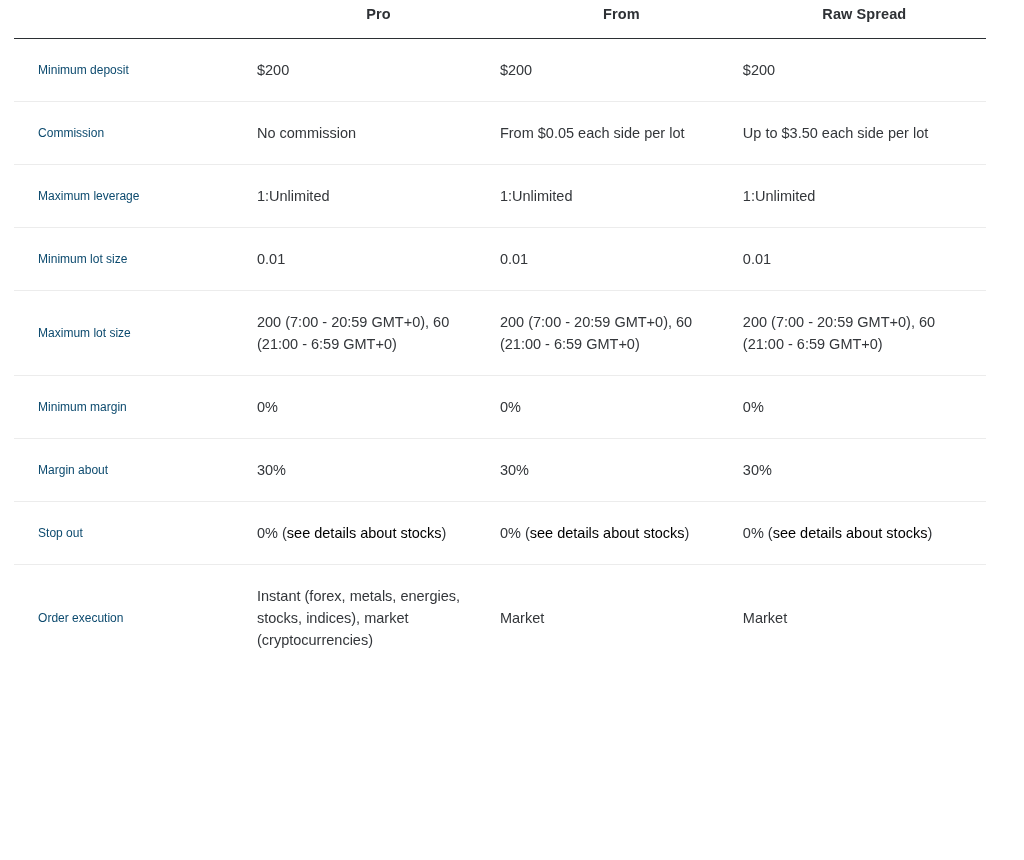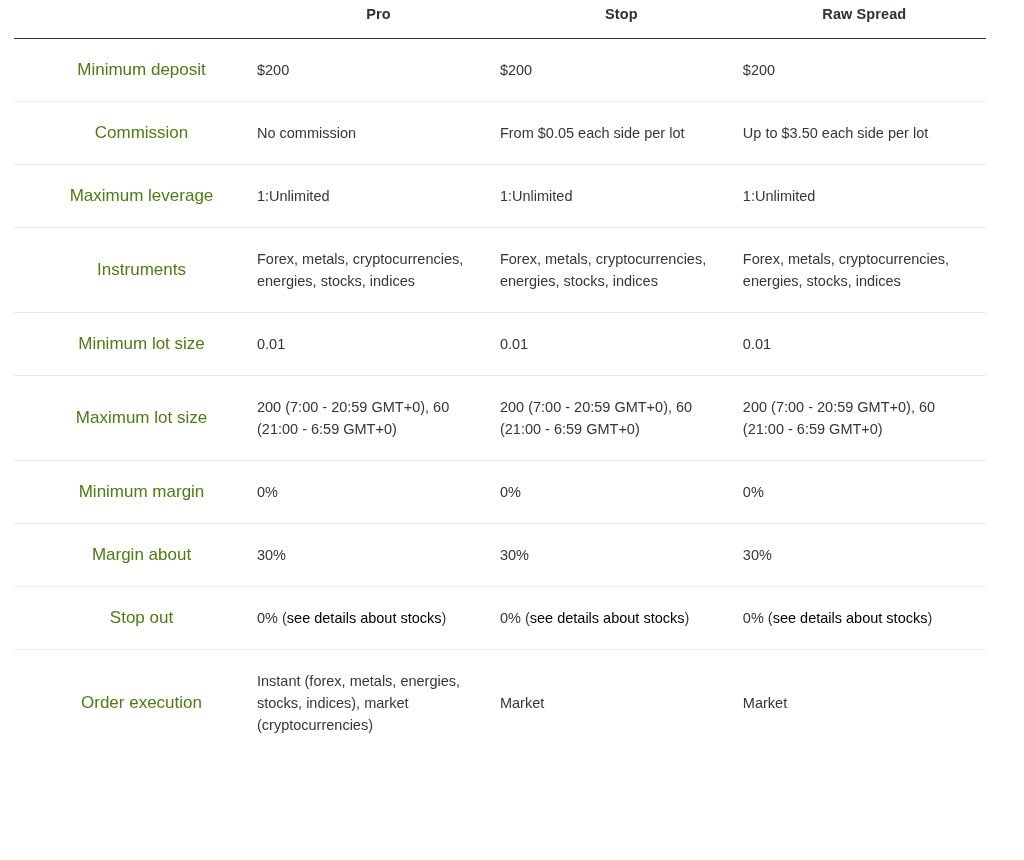--- a/index.html
+++ b/index.html
@@ -58,25 +58,24 @@
     font-size: 14.5px;
     line-height: 22px;
     color: #33363a;
     border-top: 1px solid #ececec;
   }
   tbody tr:first-child td { border-top: none; }
   tbody td.edge-left,
   tbody td.edge-right { border-top-color: transparent; padding: 0; }
 
   td.row-label {
-    color: #4d7c0f;
-    font-size: 17px;
+    color: #0c4a6e;
+    font-size: 12px;
     padding-left: 24px;
     padding-right: 12px;
-    text-align: center;
   }
   td.row-value { color: #33363a; margin-top: 44px; }
 
   a.inline-link {
     color: #000000;
     text-decoration: none;
   }
 </style>
 </head>
 <body>
@@ -90,21 +89,21 @@
       <col class="c-data">
       <col class="c-data">
       <col class="c-edge-r">
     </colgroup>
 
     <thead>
       <tr>
         <th class="edge-left"></th>
         <th class="spacer-head"></th>
         <th>Pro</th>
-        <th>Stop</th>
+        <th>From</th>
         <th>Raw Spread</th>
         <th class="edge-right"></th>
       </tr>
     </thead>
 
     <tbody>
 
       <tr>
         <td class="edge-left"></td>
         <td class="row-label">Minimum deposit</td>
@@ -126,28 +125,20 @@
 
       <tr>
         <td class="edge-left"></td>
         <td class="row-label">Maximum leverage</td>
         <td class="row-value">1:Unlimited</td>
         <td class="row-value">1:Unlimited</td>
         <td class="row-value">1:Unlimited</td>
         <td class="edge-right"></td>
       </tr>
 
-      <tr>
-        <td class="edge-left"></td>
-        <td class="row-label">Instruments</td>
-        <td class="row-value">Forex, metals, cryptocurrencies, energies, stocks, indices</td>
-        <td class="row-value">Forex, metals, cryptocurrencies, energies, stocks, indices</td>
-        <td class="row-value">Forex, metals, cryptocurrencies, energies, stocks, indices</td>
-        <td class="edge-right"></td>
-      </tr>
 
       <tr>
         <td class="edge-left"></td>
         <td class="row-label">Minimum lot size</td>
         <td class="row-value">0.01</td>
         <td class="row-value">0.01</td>
         <td class="row-value">0.01</td>
         <td class="edge-right"></td>
       </tr>
 

